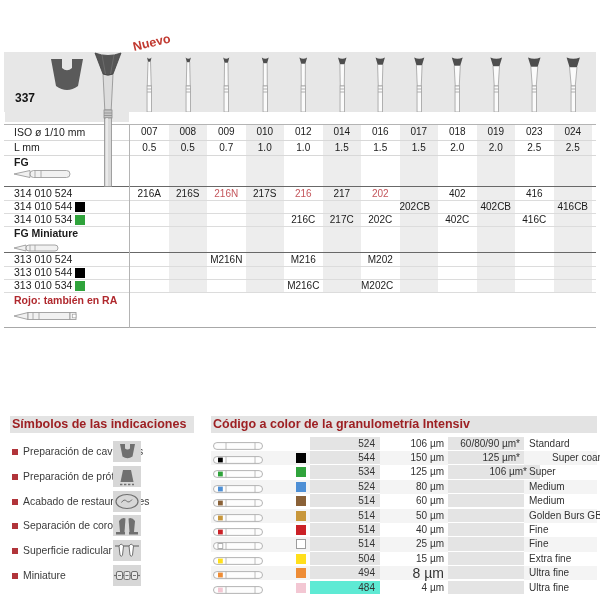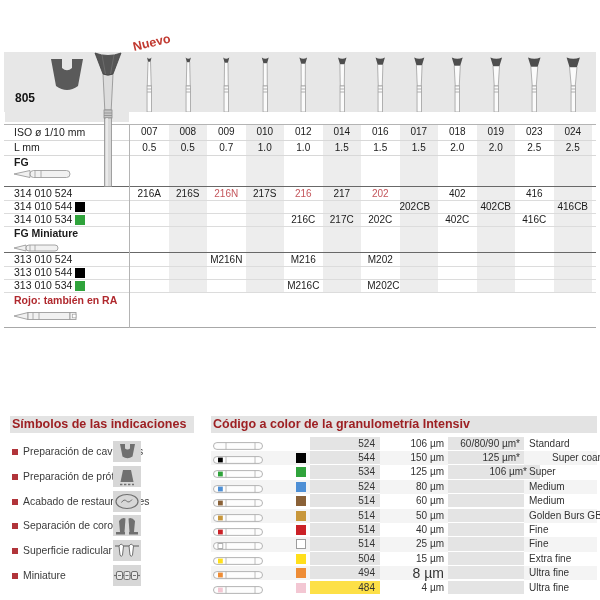--- a/index.html
+++ b/index.html
@@ -26,21 +26,21 @@
 <body>
 
 <div id="stage">
   <div class="band"></div>
   <div class="family-box"></div>
   <div id="family-icon">
     <svg width="50" height="40" viewBox="0 0 50 40">
       <path d="M9,4 L20,4 L20,13 Q25,17.5 30,13 L30,4 L41,4 L36,31 Q25,39 14,31 Z" fill="#5a5a5a"></path>
     </svg>
   </div>
-  <div class="family-code">805</div>
+  <div class="family-code">337</div>
   <div class="nuevo">Nuevo</div>
   <div class="iso-label">ISO ø 1/10 mm</div>
   <div class="l-label">L mm</div>
   <div class="note-red">Rojo: también en RA</div>
 
   <div class="ptitle-band pleft"></div>
   <div class="ptitle pleft">Símbolos de las indicaciones</div>
   <div class="ptitle-band pright"></div>
   <div class="ptitle pright">Código a color de la granulometría Intensiv</div>
 <div class="abs" style="left: 168.5px; top: 124px; width: 38.5px; height: 168px; background: rgb(237, 237, 237);"></div>
@@ -208,21 +208,21 @@
   </svg></div>
     <div class="abs" style="left: 14px; top: 253px; height: 13px; line-height: 13px; font-size: 10.5px; color: rgb(27, 27, 27);">313 010 524</div>
     <div class="abs" style="left: 207px; top: 253px; width: 38.5px; height: 13px; line-height: 13px; text-align: center; font-size: 10px; color: rgb(27, 27, 27);">M216N</div>
     <div class="abs" style="left: 284px; top: 253px; width: 38.5px; height: 13px; line-height: 13px; text-align: center; font-size: 10px; color: rgb(27, 27, 27);">M216</div>
     <div class="abs" style="left: 361px; top: 253px; width: 38.5px; height: 13px; line-height: 13px; text-align: center; font-size: 10px; color: rgb(27, 27, 27);">M202</div>
     <div class="abs" style="left: 14px; top: 266px; height: 13px; line-height: 13px; font-size: 10.5px; color: rgb(27, 27, 27);">313 010 544</div>
     <div class="abs" style="left: 75px; top: 267.5px; width: 10px; height: 10px; background: rgb(0, 0, 0);"></div>
     <div class="abs" style="left: 14px; top: 279px; height: 13px; line-height: 13px; font-size: 10.5px; color: rgb(27, 27, 27);">313 010 534</div>
     <div class="abs" style="left: 75px; top: 280.5px; width: 10px; height: 10px; background: rgb(47, 163, 59);"></div>
     <div class="abs" style="left: 284px; top: 279px; width: 38.5px; height: 13px; line-height: 13px; text-align: center; font-size: 10px; color: rgb(27, 27, 27);">M216C</div>
-    <div class="abs" style="left: 361px; top: 279px; width: 38.5px; height: 13px; line-height: 13px; text-align: right; font-size: 10px; color: rgb(27, 27, 27);">M202C</div>
+    <div class="abs" style="left: 361px; top: 279px; width: 38.5px; height: 13px; line-height: 13px; text-align: left; font-size: 10px; color: rgb(27, 27, 27);">M202C</div>
     <div class="abs" style="left: 12px; top: 308px;"><svg width="66" height="16" viewBox="0 0 66 16">
     <polygon points="2,8 16,4.5 16,11.5" fill="#f1f1f1" stroke="#9c9c9c" stroke-width="0.9"></polygon>
     <rect x="16" y="4.5" width="42" height="7" fill="#f1f1f1" stroke="#9c9c9c" stroke-width="0.9"></rect>
     <line x1="21" y1="4.5" x2="21" y2="11.5" stroke="#9c9c9c" stroke-width="0.8"></line>
     <line x1="27" y1="4.5" x2="27" y2="11.5" stroke="#9c9c9c" stroke-width="0.8"></line>
     <rect x="58" y="4.5" width="6" height="7" fill="#f1f1f1" stroke="#9c9c9c" stroke-width="0.9"></rect>
     <rect x="60.5" y="6.2" width="3.5" height="3.6" fill="#fff" stroke="#9c9c9c" stroke-width="0.6"></rect>
   </svg></div>
     <div class="abs" style="left: 93px; top: 52px; width: 30px; height: 135px; z-index: 5;"><svg width="30" height="135" viewBox="0 0 30 135">
     <polygon points="10,22 20,22 18.2,58 11.8,58" fill="#dcdcdc" stroke="#8d8d8d" stroke-width="0.8"></polygon>
@@ -390,17 +390,17 @@
     <div class="abs" style="left: 382px; top: 566.1px; width: 62px; height: 14.4px; line-height: 14.4px; text-align: right; font-size: 14px; color: rgb(51, 51, 51);">8 µm</div>
     <div class="abs" style="left: 448px; top: 566.1px; width: 76px; height: 14.4px; line-height: 14.4px; background: rgb(228, 228, 228); text-align: right; padding-right: 4px; font-size: 10px; color: rgb(51, 51, 51); border-bottom: 1px solid rgb(255, 255, 255); box-sizing: border-box;"></div>
     <div class="abs" style="left: 529px; top: 566.1px; width: 70px; height: 14.4px; line-height: 14.4px; font-size: 10px; color: rgb(51, 51, 51); white-space: nowrap;">Ultra fine</div>
     <div class="abs" style="left: 212px; top: 581.5px; width: 54px; height: 12px;"><svg width="54" height="12" viewBox="0 0 54 12">
     <rect x="1.5" y="2.6" width="49" height="6.8" rx="3.4" fill="#fdfdfd" stroke="#ababab" stroke-width="0.9"></rect>
     <line x1="14" y1="2.6" x2="14" y2="9.4" stroke="#ababab" stroke-width="0.8"></line>
     <line x1="43" y1="2.6" x2="43" y2="9.4" stroke="#ababab" stroke-width="0.8"></line>
         <rect x="6" y="3.6" width="4.8" height="4.8" fill="#f3c7d3" stroke="none" stroke-width="0.8"></rect>
   </svg></div>
     <div class="abs" style="left: 296px; top: 582.5px; width: 10px; height: 10px; background: rgb(243, 199, 211); border: none; box-sizing: border-box;"></div>
-    <div class="abs" style="left: 310px; top: 580.5px; width: 70px; height: 14.4px; line-height: 14.4px; background: #fde047; text-align: right; padding-right: 5px; font-size: 10px; color: rgb(51, 51, 51); border-bottom: 1px solid rgb(255, 255, 255); box-sizing: border-box;">484</div>
+    <div class="abs" style="left: 310px; top: 580.5px; width: 70px; height: 14.4px; line-height: 14.4px; background: #5eead4; text-align: right; padding-right: 5px; font-size: 10px; color: rgb(51, 51, 51); border-bottom: 1px solid rgb(255, 255, 255); box-sizing: border-box;">484</div>
     <div class="abs" style="left: 382px; top: 580.5px; width: 62px; height: 14.4px; line-height: 14.4px; text-align: right; font-size: 10px; color: rgb(51, 51, 51);">4 µm</div>
     <div class="abs" style="left: 448px; top: 580.5px; width: 76px; height: 14.4px; line-height: 14.4px; background: rgb(228, 228, 228); text-align: right; padding-right: 4px; font-size: 10px; color: rgb(51, 51, 51); border-bottom: 1px solid rgb(255, 255, 255); box-sizing: border-box;"></div>
     <div class="abs" style="left: 529px; top: 580.5px; width: 70px; height: 14.4px; line-height: 14.4px; font-size: 10px; color: rgb(51, 51, 51); white-space: nowrap;">Ultra fine</div>
   </div>
 
 </body></html>

